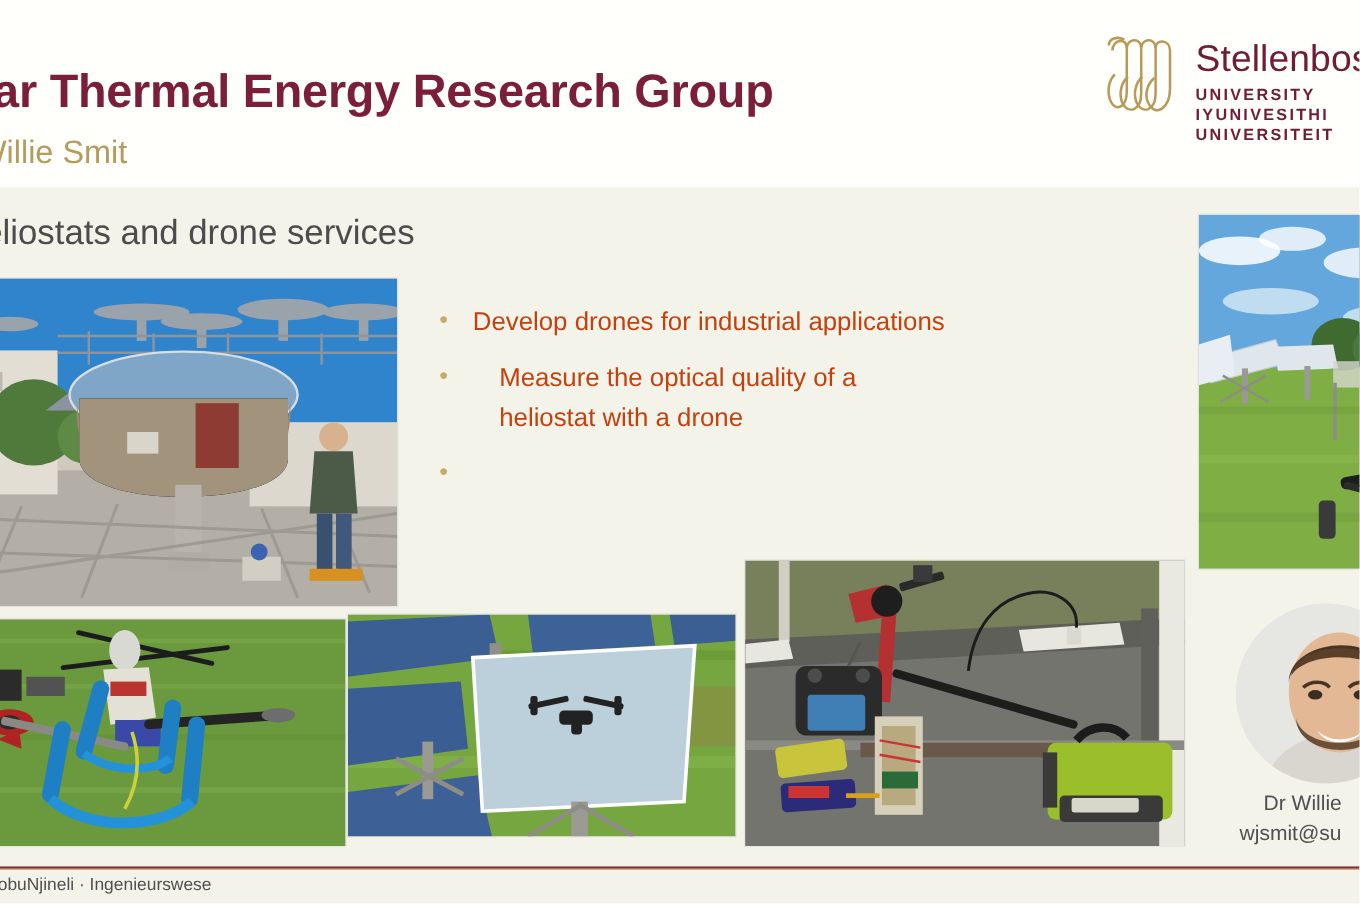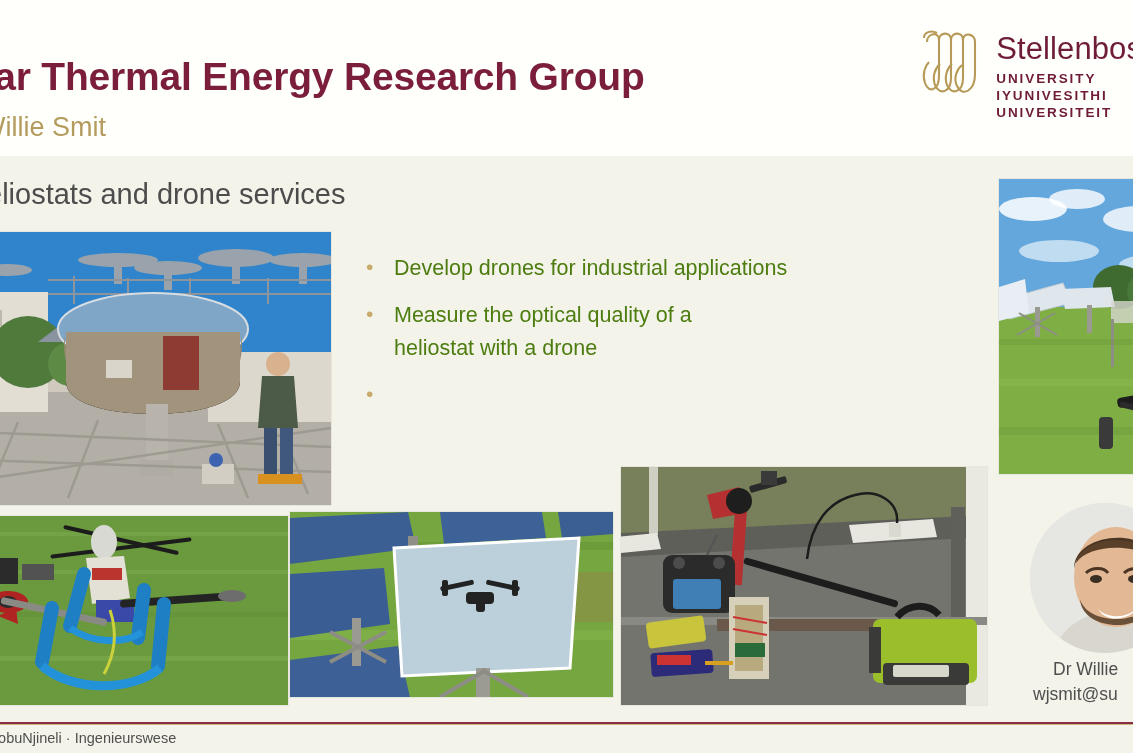--- a/index.html
+++ b/index.html
@@ -49,21 +49,21 @@
   
   .section-heading {
     position: absolute; left: -14px; top: 178px;
     font-size: 29px; color: #4c4c4c; white-space: nowrap;
   }
 
   
   .bullets { position: absolute; left: 366px; top: 252px; width: 520px; }
   .bullet { display: flex; margin-bottom: 14px; }
   .bullet-dot { color: #c8ab6a; font-size: 21px; line-height: 30px; width: 28px; flex: none; }
-  .bullet-text { color: #4d7c0f; font-size: 21.5px; line-height: 33px; }
+  .bullet-text { color: #c2410c; font-size: 21.5px; line-height: 33px; }
 
   
   .photo {
     position: absolute; overflow: hidden;
     background: #cfcfcf;
     box-shadow: 0 0 0 1px rgba(0,0,0,0.05);
   }
   .photo > svg { display: block; width: 100%; height: 100%; }
 
   
@@ -123,21 +123,21 @@
 
   <div class="section-heading">eliostats and drone services</div>
 
   <div class="bullets">
     <div class="bullet">
       <span class="bullet-dot">•</span>
       <span class="bullet-text">Develop drones for industrial applications</span>
     </div>
     <div class="bullet">
       <span class="bullet-dot">•</span>
-      <span class="bullet-text" style="white-space: pre-line;">Measure the optical quality of a
+      <span class="bullet-text" style="white-space: pre-line; margin-left: 22px;">Measure the optical quality of a
 heliostat with a drone</span>
     </div>
     <div class="bullet">
       <span class="bullet-dot">•</span>
     </div>
   </div>
 
   <div class="photo" style="left:-22px; top:232px; width:353px; height:273px;">
     <svg viewBox="0 0 353 273" preserveAspectRatio="none">
       <rect width="353" height="273" fill="#3f8dc9"></rect>

